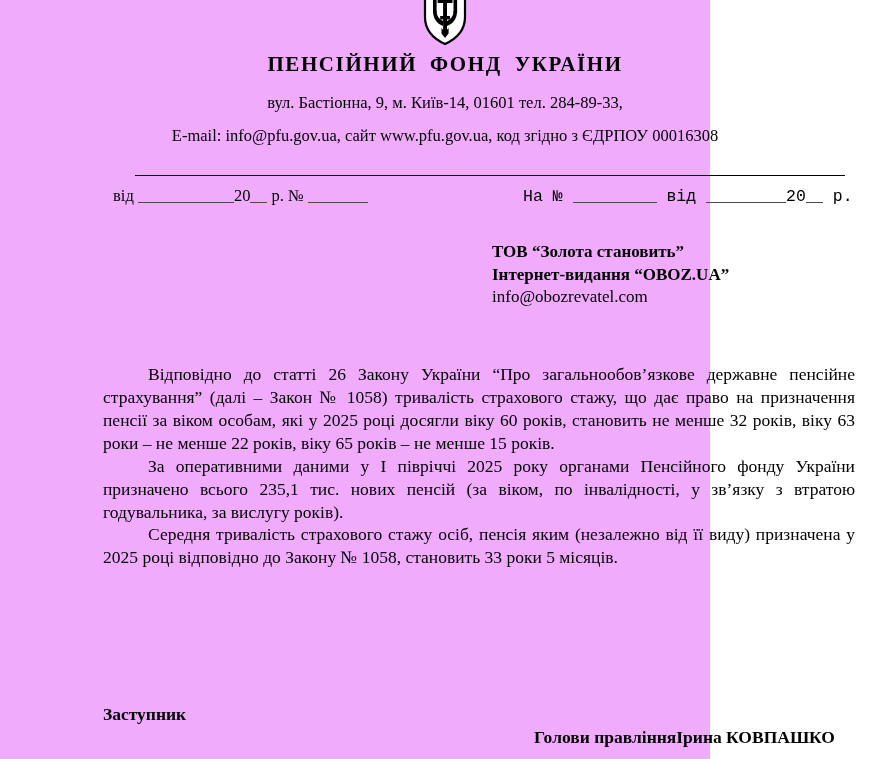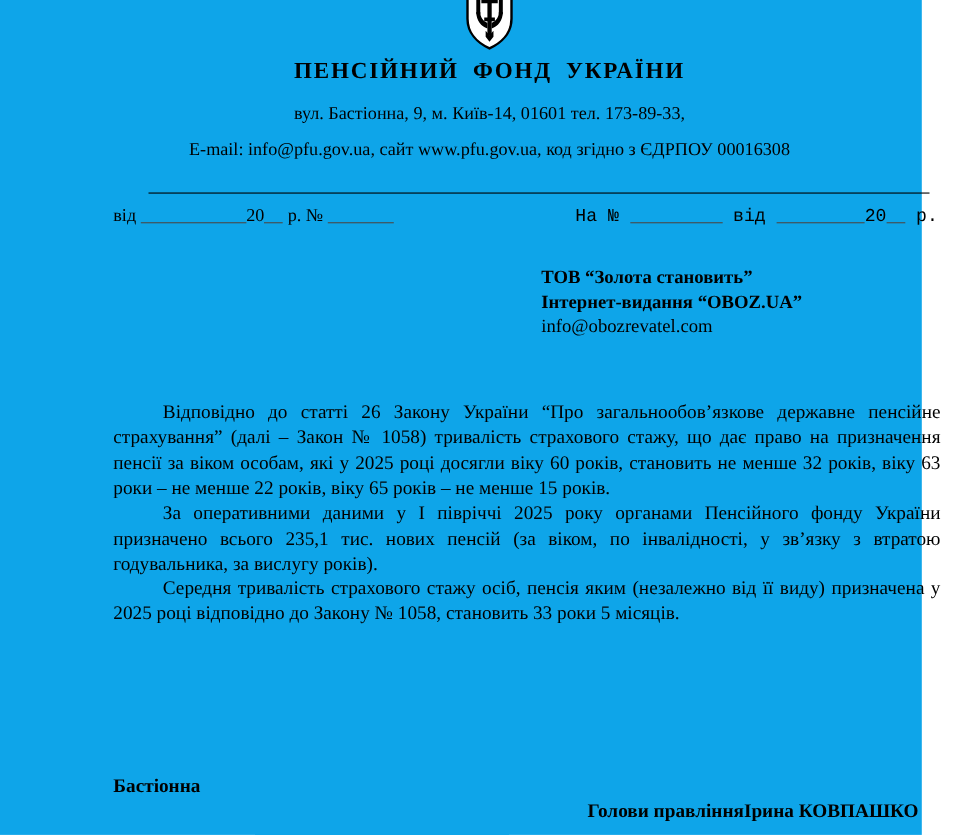--- a/index.html
+++ b/index.html
@@ -11,23 +11,23 @@
   body {
     width: 890px;
     height: 759px;
     overflow: hidden;
     font-family: "Liberation Serif", "DejaVu Serif", serif;
     color: #000000;
     -webkit-font-smoothing: antialiased;
   }
   .page {
     position: relative;
-    width: 838px;
+    width: 710px;
     height: 759px;
-    background: #0ea5e9;
+    background: #f0abfc;
   }
 
   
   .emblem-wrap {
     position: absolute;
     top: -14px;
     left: 0;
     width: 890px;
     text-align: center;
     line-height: 0;
@@ -78,21 +78,21 @@
   
   .ref-row {
     position: absolute;
     top: 186px;
     left: 103px;
     width: 745px;
     font-size: 16.5px;
     line-height: 1.25;
     white-space: nowrap;
   }
-  .ref-left  { position: absolute; left: 0;   top: 0; text-align: center; }
+  .ref-left  { position: absolute; left: 10px;   top: 0; text-align: center; }
   .ref-right { position: absolute; left: 420px; top: 0; font-family: Liberation Mono, monospace; }
   .blank {
     display: inline-block;
     border-bottom: 1px solid #4a4a4a;
     height: 0.95em;
     vertical-align: -2px;
   }
   .blank-w1 { width: 96px; }
   .blank-w2 { width: 60px; }
   .blank-w3 { width: 84px; }
@@ -169,21 +169,21 @@
         <path d="M34.1 25 C34.1 33 29.6 38 24.0 40 L24.0 35 C27.9 33 30.5 30 30.5 25 Z"></path>
         <path d="M14.6 13 L29.5 13 L29.5 17 L14.6 17 Z"></path>
         <path d="M17.2 30 L26.9 30 L26.9 33.4 L17.2 33.4 Z"></path>
         <path d="M22 46 L25.6 42 L25.6 47.5 L22 52 L18.5 47.5 L18.5 42 Z"></path>
       </g>
     </svg>
   </div>
 
   <header class="letterhead">
     <h1 class="org-title">ПЕНСІЙНИЙ ФОНД УКРАЇНИ</h1>
-    <div class="org-address">вул. Бастіонна, 9, м. Київ-14, 01601 тел. 173-89-33,</div>
+    <div class="org-address">вул. Бастіонна, 9, м. Київ-14, 01601 тел. 284-89-33,</div>
     <div class="org-contacts">E-mail: info@pfu.gov.ua, сайт www.pfu.gov.ua,  код згідно з ЄДРПОУ 00016308</div>
   </header>
 
   <hr class="divider">
 
   <div class="ref-row">
     <div class="ref-left">
       <span>від</span>
       <span class="blank blank-w1"></span><span>20</span><span class="blank blank-tiny"></span>
       <span>р.</span>
@@ -205,20 +205,20 @@
     <div class="addressee-line">info@obozrevatel.com</div>
   </div>
 
   <main class="body-text">
     <p>Відповідно до статті 26 Закону України “Про загальнообов’язкове державне пенсійне страхування” (далі – Закон № 1058) тривалість страхового стажу, що дає право на призначення пенсії за віком особам, які у 2025 році досягли віку 60 років, становить не менше 32 років, віку 63 роки – не менше 22 років, віку 65 років – не менше 15 років.</p>
     <p>За оперативними даними у І півріччі 2025 року органами Пенсійного фонду України призначено всього 235,1 тис. нових пенсій (за віком, по інвалідності, у зв’язку з втратою годувальника, за вислугу років).</p>
     <p>Середня тривалість страхового стажу осіб, пенсія яким (незалежно від її виду) призначена у 2025 році відповідно до Закону № 1058, становить 33 роки 5 місяців.</p>
   </main>
 
   <footer class="signature">
-    <div class="sig-role">Бастіонна</div>
+    <div class="sig-role">Заступник</div>
     <div class="sig-bottom">
       <div class="sig-role">Голови правління</div>
       <div class="sig-name">Ірина КОВПАШКО</div>
     </div>
   </footer>
 
 </div>
 
 </body></html>

